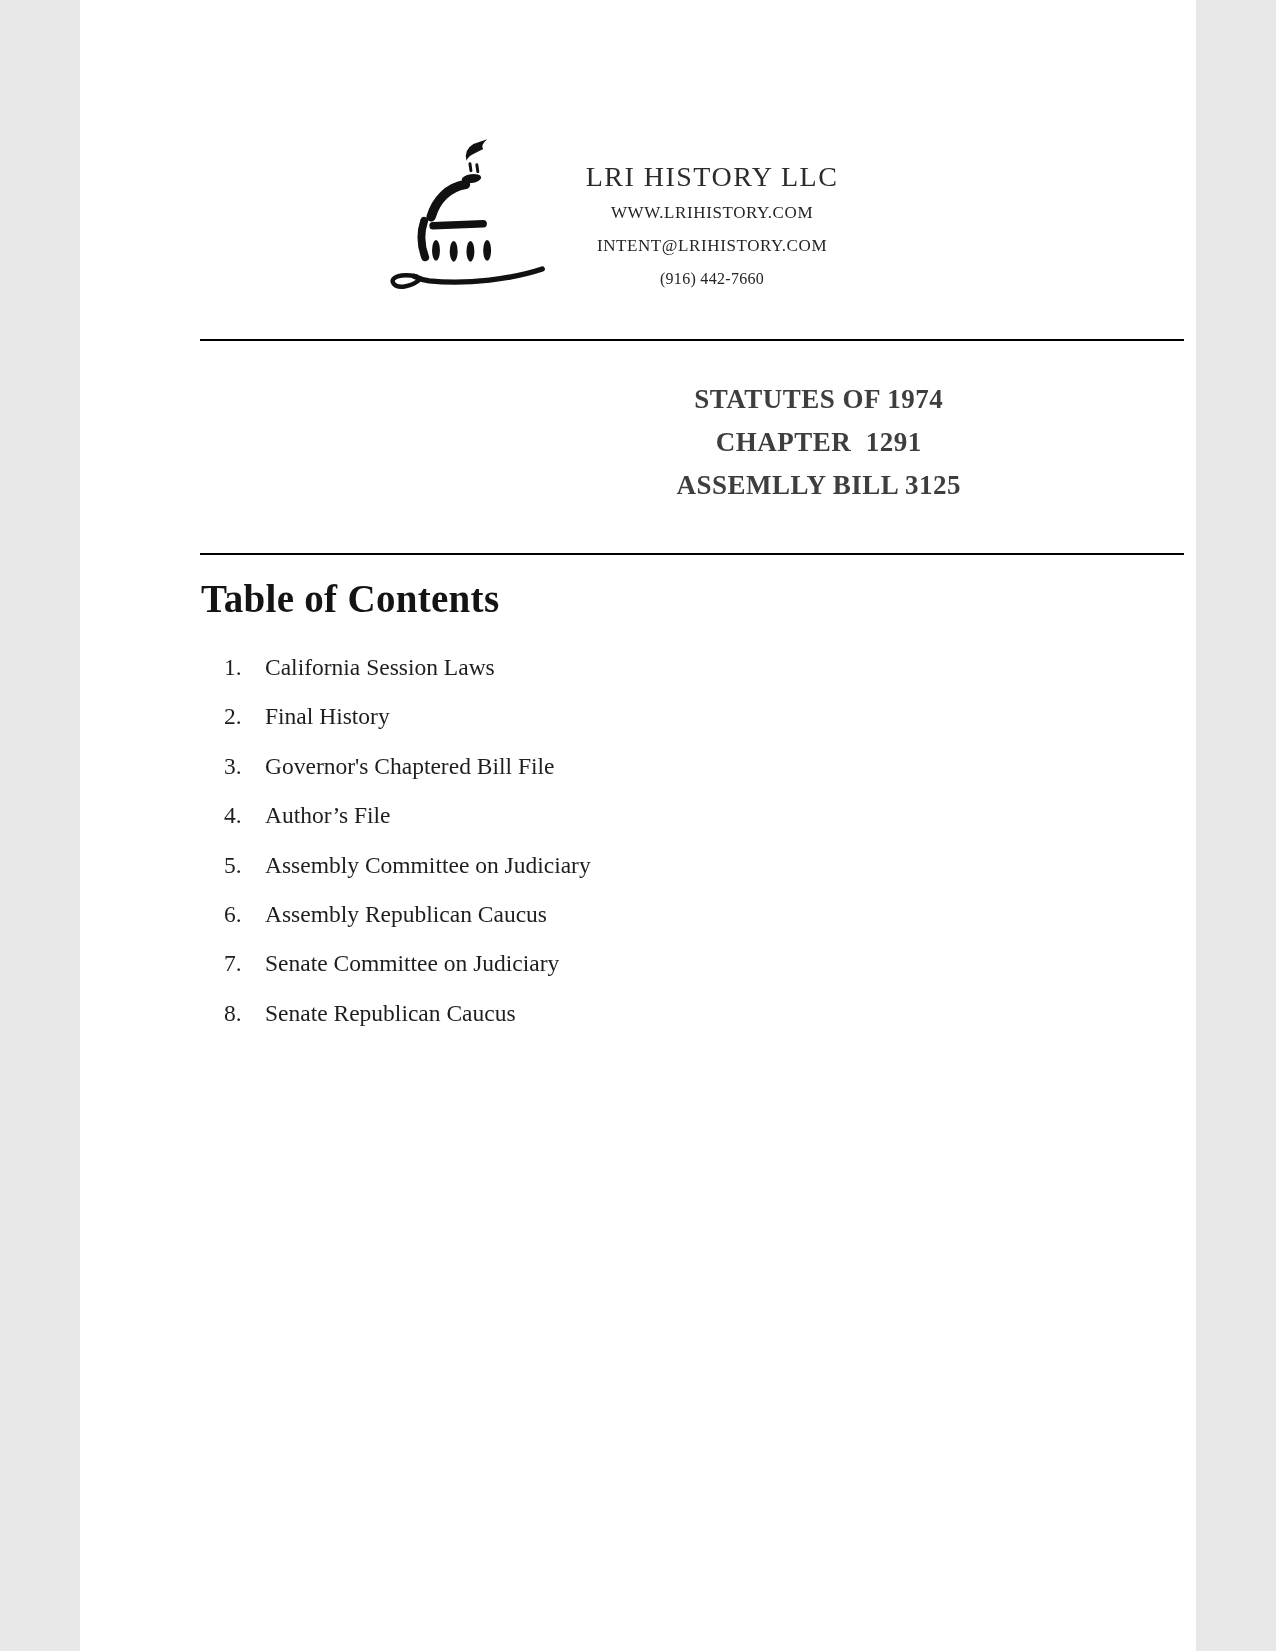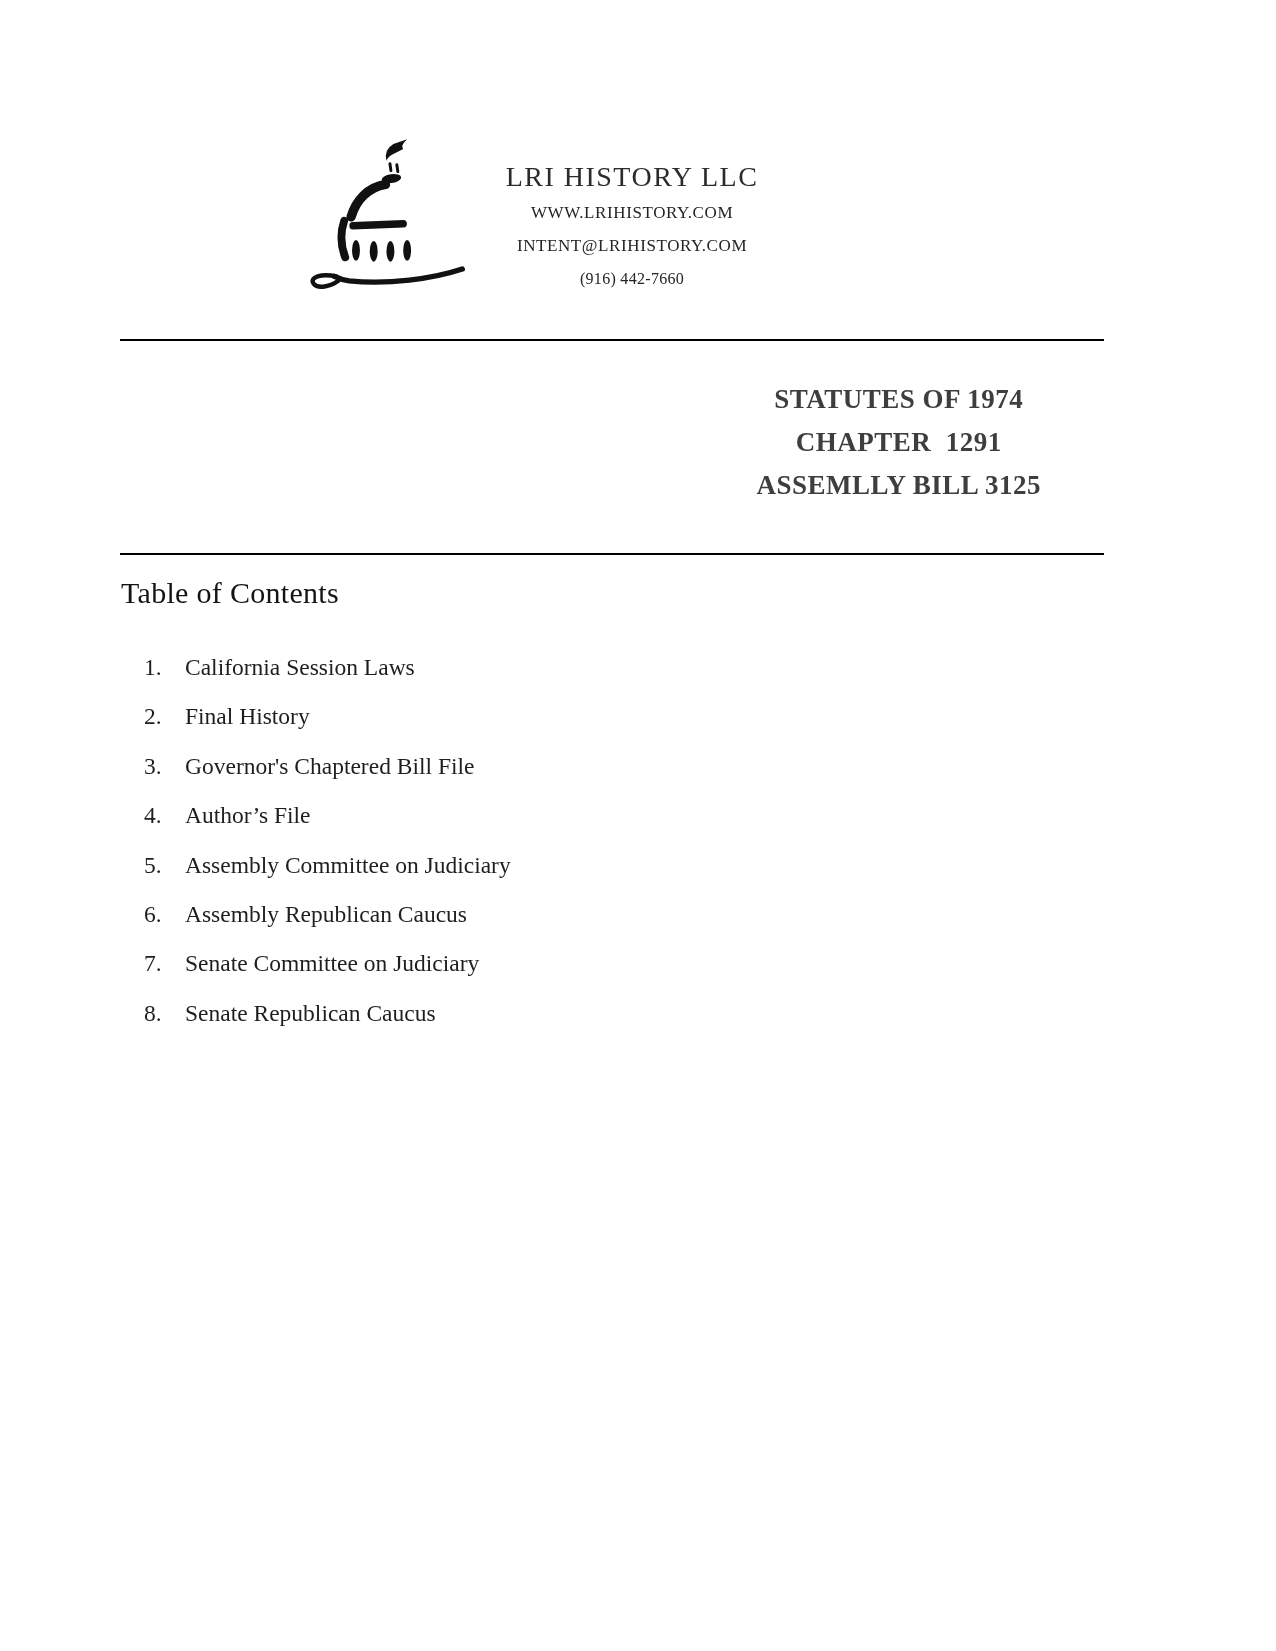--- a/index.html
+++ b/index.html
@@ -2,21 +2,21 @@
 <html><head>
 <meta charset="utf-8">
 <style>
   html, body {
     margin: 0;
     padding: 0;
     background: #e8e8e8;
   }
   .page {
     position: relative;
-    width: 1276px;
+    width: 1116px;
     height: 1651px;
     margin: 0 auto;
     background: #ffffff;
     font-family: "Liberation Serif", "DejaVu Serif", serif;
     overflow: hidden;
   }
 
   
   .logo {
     position: absolute;
@@ -73,22 +73,22 @@
     color: #3e3e3e;
   }
   .statute-line { white-space: pre; }
 
   
   .toc-heading {
     position: absolute;
     left: 121px;
     top: 576px;
     margin: 0;
-    font-size: 30px;
-    font-weight: normal;
+    font-size: 39px;
+    font-weight: bold;
     letter-spacing: 0.3px;
     color: #141414;
   }
   .toc-list {
     position: absolute;
     left: 144px;
     top: 643px;
     width: 700px;
     color: #1e1e1e;
   }

